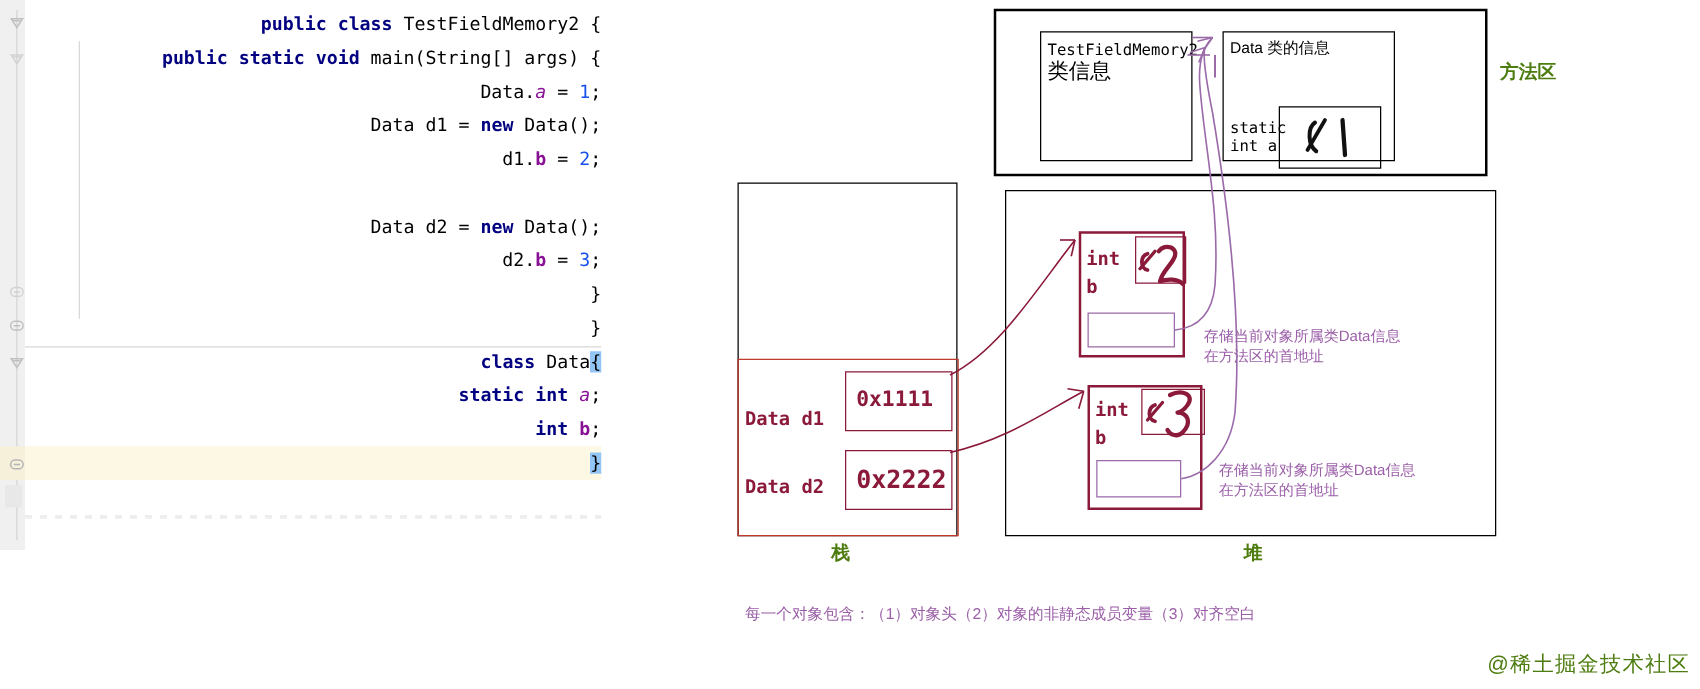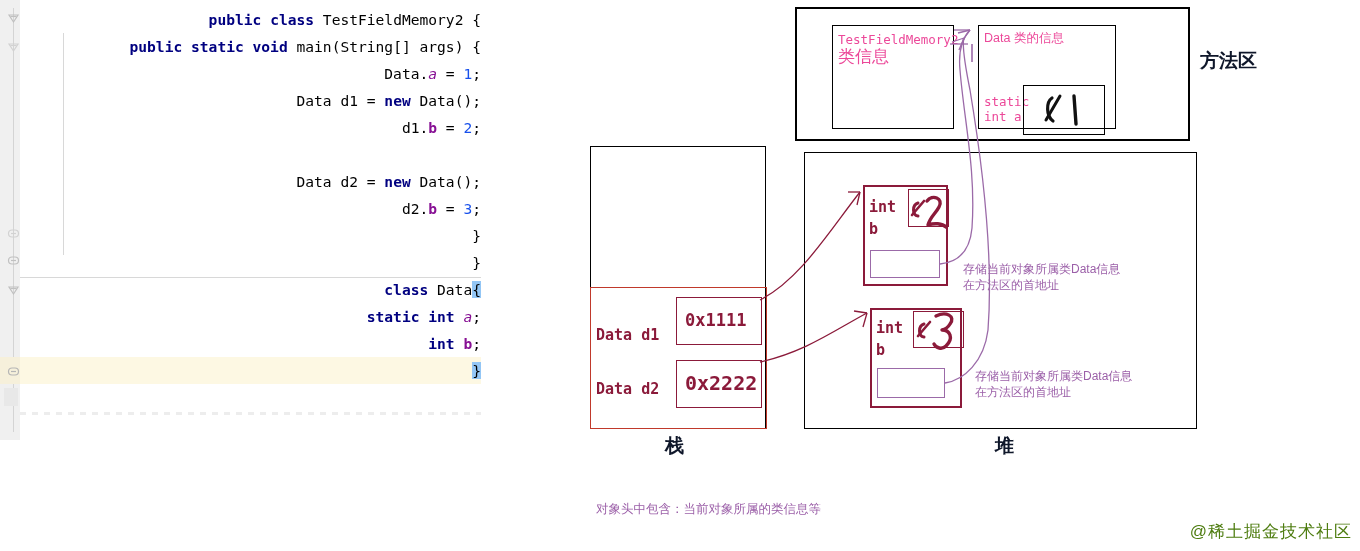--- a/index.html
+++ b/index.html
@@ -31,25 +31,25 @@
   #fold-box{position:absolute;left:4px;top:388px;width:14px;height:18px;background:#e8e8e8;}
 
   
   #diagram{position:absolute;left:560px;top:0;width:800px;height:551px;}
   .box{position:absolute;box-sizing:border-box;border:2px solid #000;background:transparent;}
   .rbox{position:absolute;box-sizing:border-box;border:2px solid #8b1a3a;background:transparent;}
   .pbox{position:absolute;box-sizing:border-box;border:1.5px solid #9b6aa8;background:transparent;}
   .redarea{position:absolute;box-sizing:border-box;border:1.5px solid #c0392b;background:transparent;}
   .mono{font-family:"DejaVu Sans Mono","Liberation Mono",monospace;}
   .lbl-cn{font-family:Liberation Sans, sans-serif;}
-  .ttxt{position:absolute;color:#ec4899;font-size:13px;line-height:17px;white-space:pre;}
+  .ttxt{position:absolute;color:#000000;font-size:13px;line-height:17px;white-space:pre;}
   .rtxt{position:absolute;color:#8b1a3a;font-size:15px;line-height:19px;white-space:pre;
         font-family:"DejaVu Sans Mono","Liberation Mono",monospace;font-weight:bold;}
   .ptxt{position:absolute;color:#9b5fa8;font-size:12px;line-height:16px;white-space:pre;}
-  .arealabel{position:absolute;color:#0f172a;font-weight:bold;font-size:19px;white-space:pre;}
+  .arealabel{position:absolute;color:#4d7c0f;font-weight:bold;font-size:15px;white-space:pre;}
   #svg-overlay{position:absolute;left:0;top:0;width:800px;height:551px;pointer-events:none;}
   .hand{position:absolute;color:#000;font-weight:bold;}
   #watermark{position:absolute;right:8px;bottom:8px;color:#4d7c0f;font-size:17px;
              letter-spacing:1px;white-space:pre;}
 </style>
 </head>
 <body>
 
 <div id="editor">
   <div id="gutter">
@@ -191,16 +191,16 @@
     <path d="M385 383 C 404 380, 424 362, 428 330 C 434 250, 420 150, 410 90
              C 404 60, 402 44, 404 38" fill="none" stroke="#9b6aa8" stroke-width="1.3"></path>
     <path d="M404 38 L 392 42" fill="none" stroke="#9b6aa8" stroke-width="1.3"></path>
     <path d="M404 38 L 399 50" fill="none" stroke="#9b6aa8" stroke-width="1.3"></path>
 
     <path d="M394 30 L 410 30" fill="none" stroke="#9b6aa8" stroke-width="1.3"></path>
     <path d="M390 44 L 408 44" fill="none" stroke="#9b6aa8" stroke-width="1.3"></path>
     <path d="M412 44 L 412 62" fill="none" stroke="#9b6aa8" stroke-width="1.6"></path>
   </svg>
 
-  <div class="ptxt lbl-cn" style="left:36px;top:501px;font-size:12.5px;">对象头中包含：当前对象所属的类信息等</div>
+  <div class="ptxt lbl-cn" style="left:36px;top:483px;font-size:12.5px;">每一个对象包含：（1）对象头（2）对象的非静态成员变量（3）对齐空白</div>
 </div>
 
 <div id="watermark" class="lbl-cn">@稀土掘金技术社区</div>
 
 </body></html>

